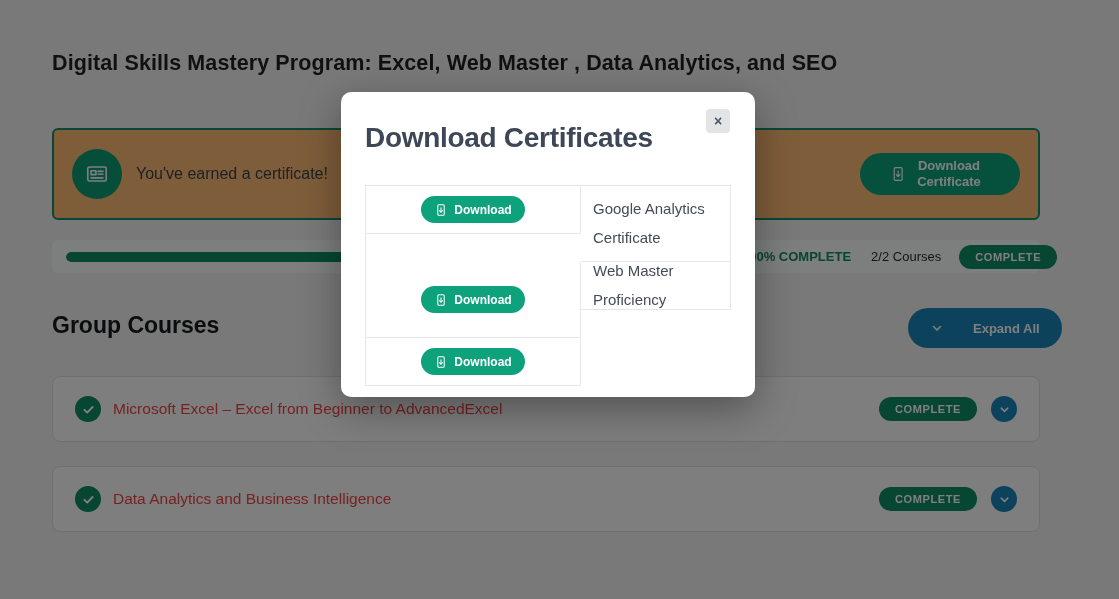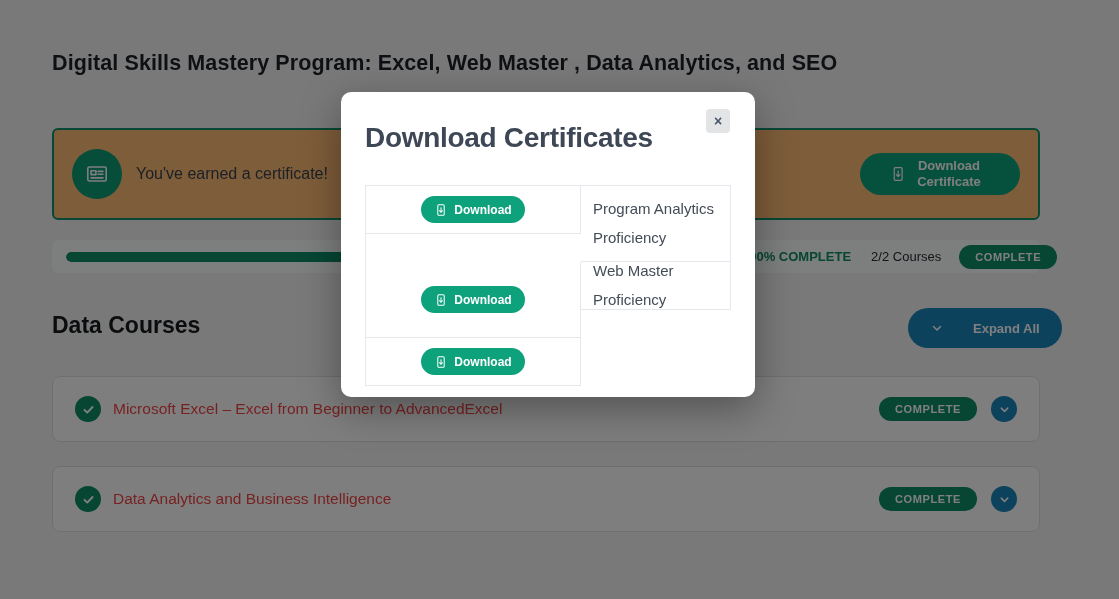--- a/index.html
+++ b/index.html
@@ -155,21 +155,21 @@
 
   <div class="progress-row">
     <div class="progress-track">
       <div class="progress-fill" style="width: 100%;"></div>
     </div>
     <span class="pct-label">100% COMPLETE</span>
     <span class="courses-label">2/2 Courses</span>
     <span class="pill-badge">COMPLETE</span>
   </div>
 
-  <h2 class="group-heading">Data Courses</h2>
+  <h2 class="group-heading">Group Courses</h2>
   <button class="expand-btn">
     <span>
       <svg width="14" height="14" viewBox="0 0 24 24" fill="none" stroke="#ffffff" stroke-width="2.6" stroke-linecap="round" stroke-linejoin="round">
         <polyline points="6,9.5 12,15.5 18,9.5"></polyline>
       </svg>
     </span>
     <span>Expand All</span>
   </button>
 
   <div class="course-card card-1">
@@ -221,21 +221,21 @@
           <svg width="14" height="14" viewBox="0 0 24 24" fill="none" stroke="#ffffff" stroke-width="1.8" stroke-linecap="round" stroke-linejoin="round">
             <rect x="6.5" y="3" width="11" height="18" rx="1.8"></rect>
             <line x1="12" y1="8" x2="12" y2="15.5"></line>
             <polyline points="9.4,13.2 12,15.8 14.6,13.2"></polyline>
           </svg>
         </span>
         <span>Download</span>
       </button>
     </div>
 
-    <div class="cell cell-name r2">Program Analytics Proficiency</div>
+    <div class="cell cell-name r2">Google Analytics Certificate</div>
     <div class="cell cell-action r2">
       <button class="dl-btn">
         <span>
           <svg width="14" height="14" viewBox="0 0 24 24" fill="none" stroke="#ffffff" stroke-width="1.8" stroke-linecap="round" stroke-linejoin="round">
             <rect x="6.5" y="3" width="11" height="18" rx="1.8"></rect>
             <line x1="12" y1="8" x2="12" y2="15.5"></line>
             <polyline points="9.4,13.2 12,15.8 14.6,13.2"></polyline>
           </svg>
         </span>
         <span>Download</span>

